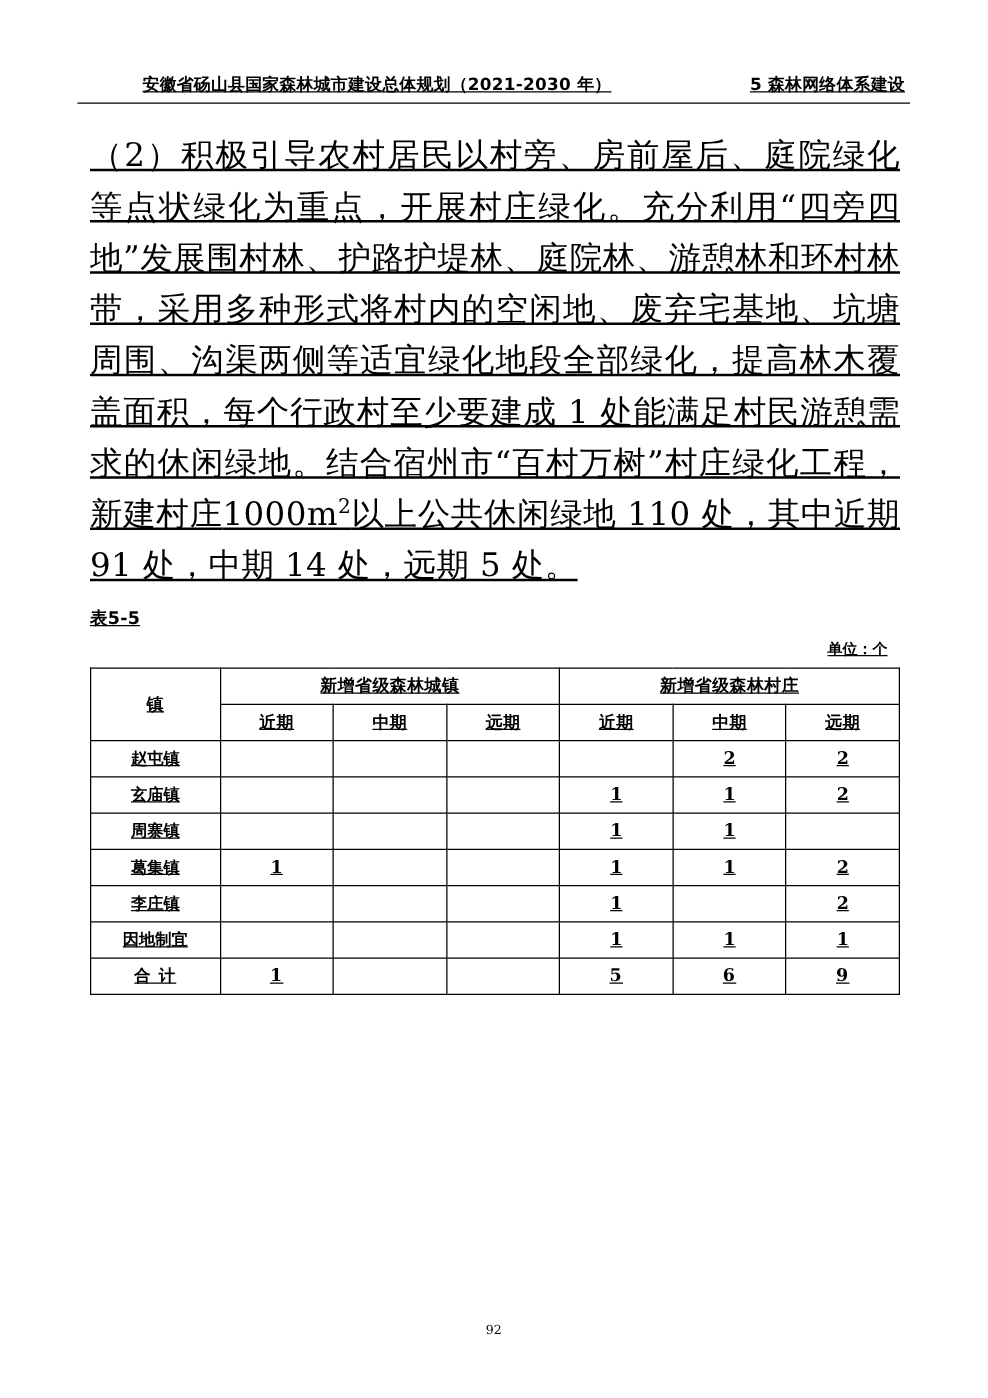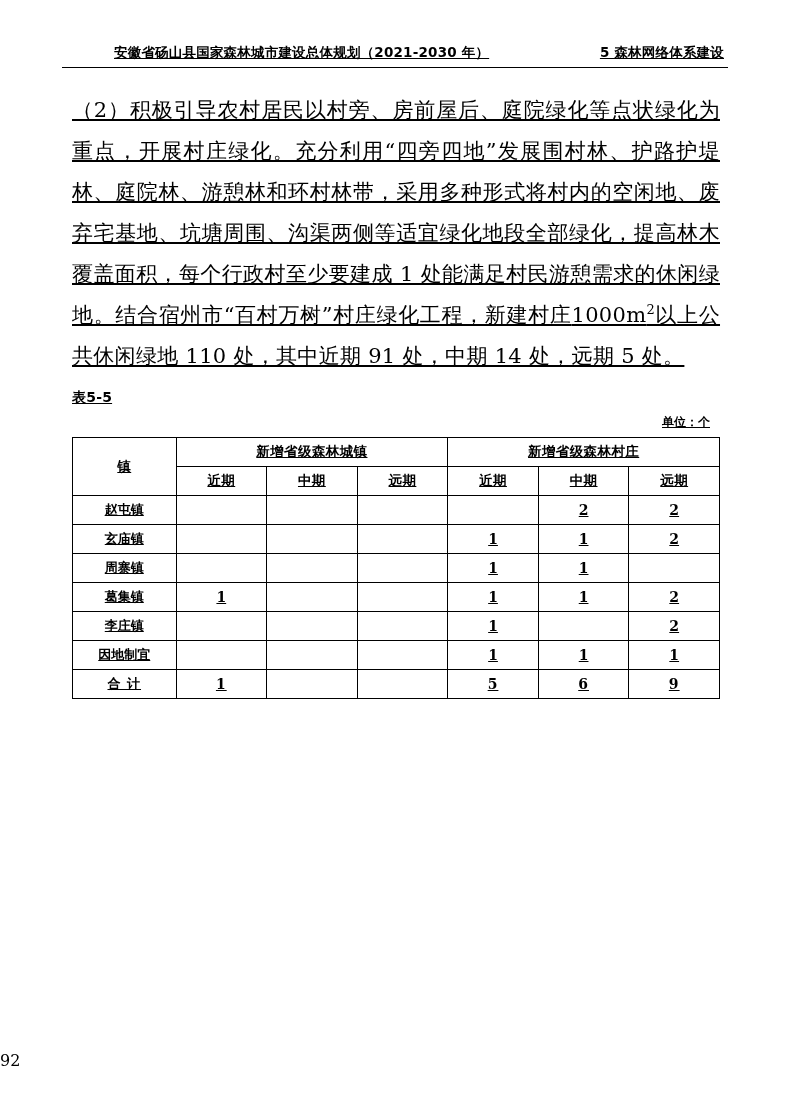--- a/index.html
+++ b/index.html
@@ -30,34 +30,34 @@
     justify-content: space-between;
     align-items: baseline;
     font-family: "DejaVu Sans", "Liberation Sans", sans-serif;
     font-weight: bold;
     font-size: 13.5px;
     letter-spacing: 0.2px;
     padding: 0 2px 0 52px;
     margin-bottom: 4px;
   }
   .header-left { white-space: nowrap; }
-  .header-right { white-space: nowrap; padding-right: 2px; }
+  .header-right { white-space: nowrap; padding-right: 2px; margin-top: 15px; }
   .header-rule {
     height: 1px;
     background: #000;
     margin: 5px 0 0 0;
   }
   
   .content {
     margin-top: 22px;
     padding: 0 8px 0 10px;
   }
   p.para {
     margin: 0 0 0 0;
-    font-size: 21px;
+    font-size: 26px;
     line-height: 41px;
     text-align: justify;
     text-justify: inter-ideograph;
     text-indent: 0;
     letter-spacing: 0.3px;
   }
   p.para + p.para { margin-top: 2px; }
   sup {
     font-size: 0.62em;
     vertical-align: super;
@@ -124,23 +124,23 @@
   }
   .col-town { width: 16%; }
   .col-d { width: 14%; }
   .total-row td { font-size: 13.5px; letter-spacing: 1px; }
   
   .footer {
     position: absolute;
     left: 0;
     bottom: 48px;
     width: 100%;
-    text-align: left;
+    text-align: center;
     font-family: "DejaVu Serif", "Liberation Serif", serif;
-    font-size: 16px;
+    font-size: 10px;
   }
 </style>
 </head>
 <body>
 
 <div class="page">
 
   <div class="header">
     <span class="header-left">安徽省砀山县国家森林城市建设总体规划（2021-2030 年）</span>
     <span class="header-right">5 森林网络体系建设</span>

